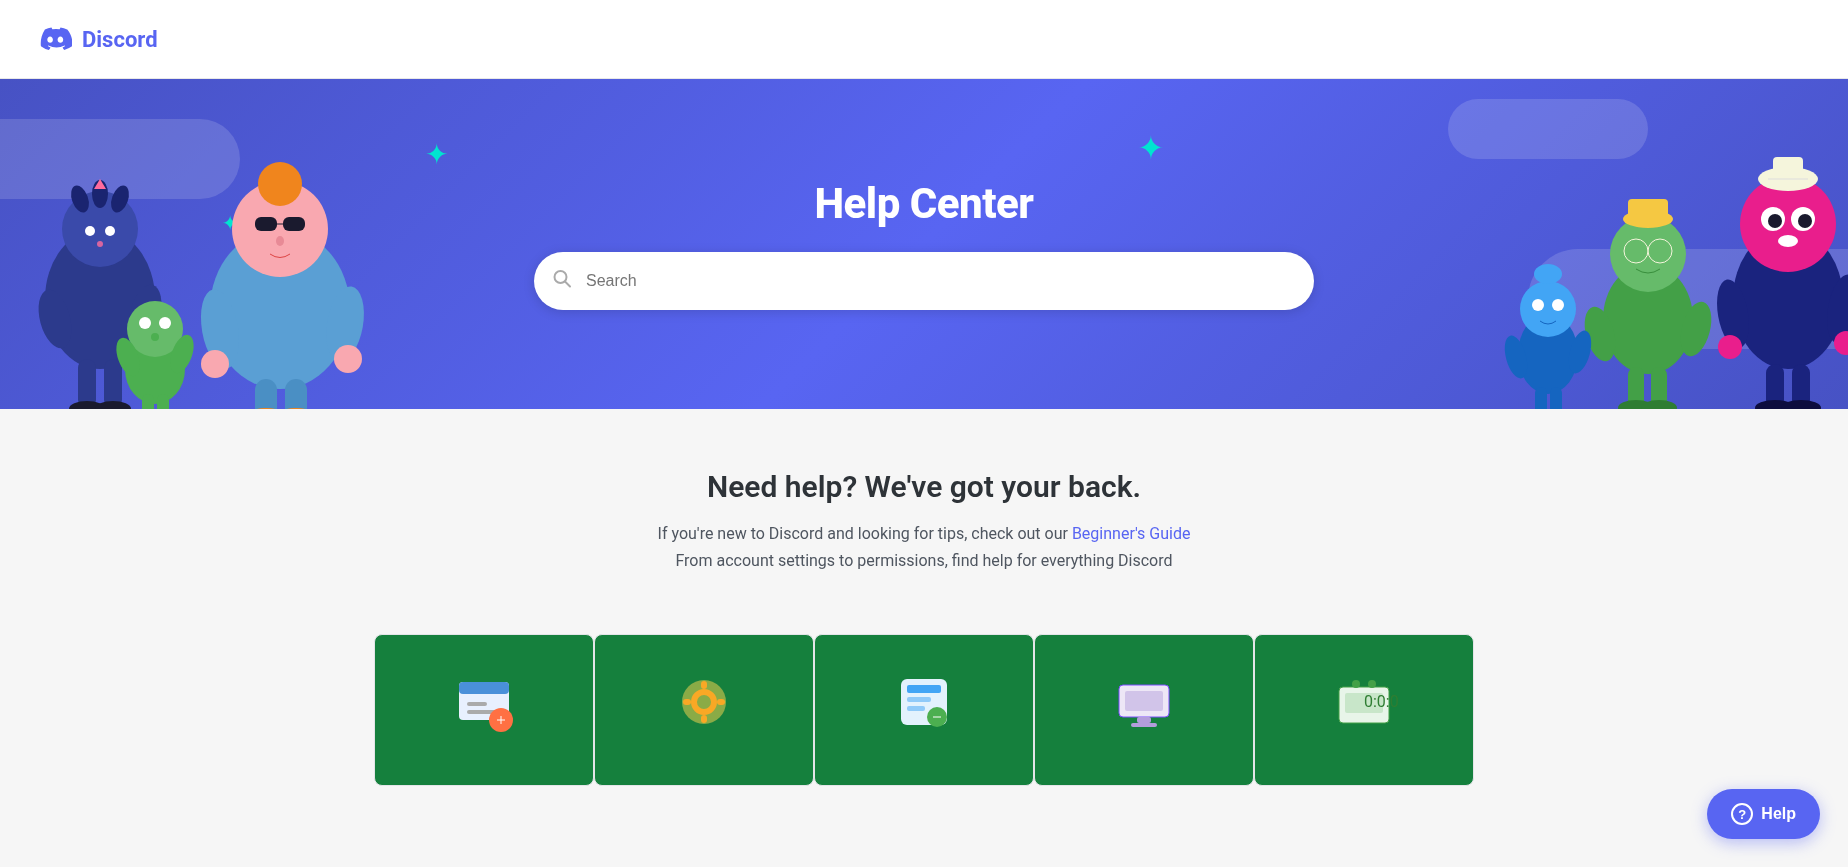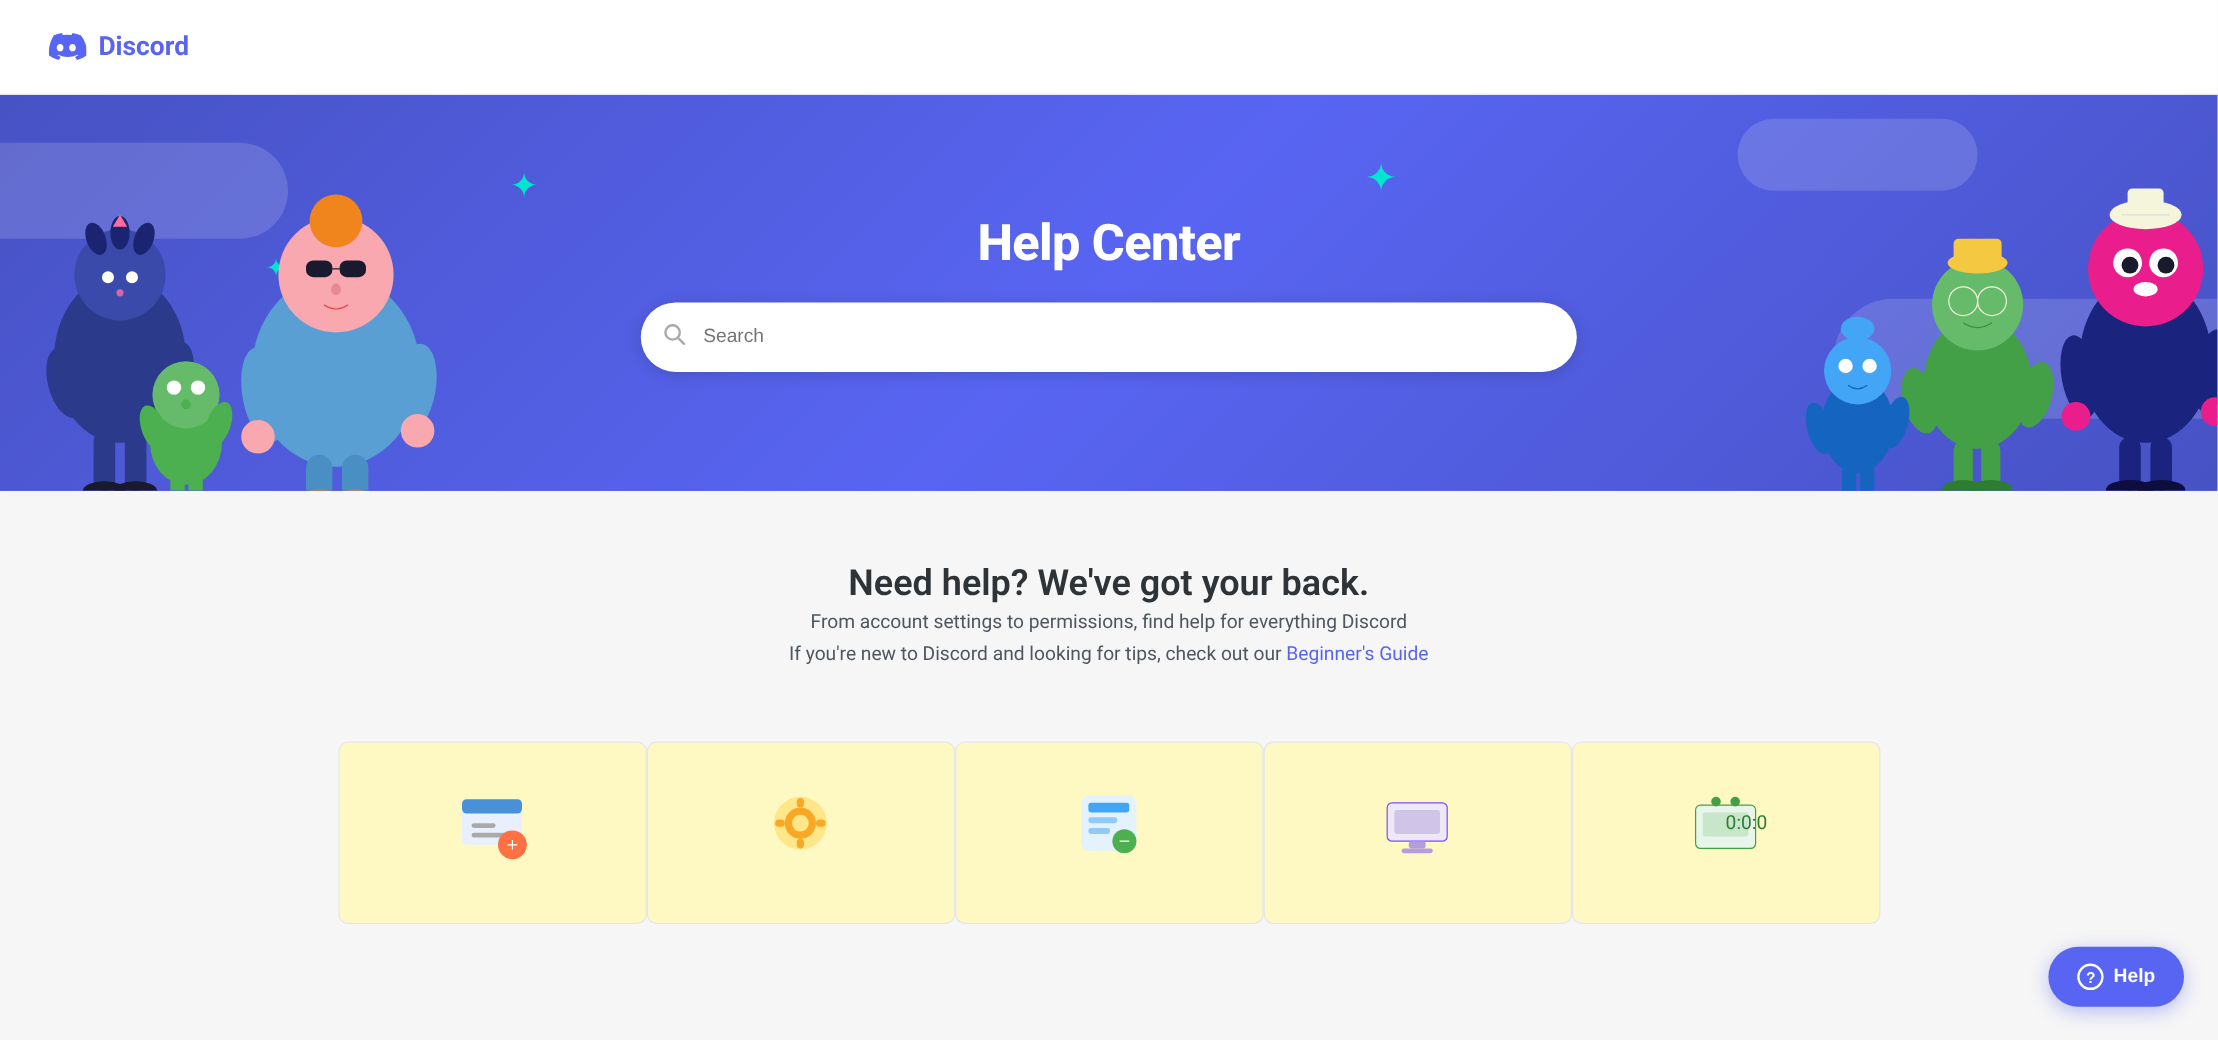--- a/index.html
+++ b/index.html
@@ -155,44 +155,45 @@
     
     .content-section {
       background: #f6f6f6;
       padding: 60px 20px 20px;
       text-align: center;
     }
     .content-headline {
       font-size: 30px;
       font-weight: 600;
       color: #2e3338;
+      margin-bottom: 16px;
     }
     .content-sub {
       font-size: 16px;
       color: #4f5660;
       line-height: 1.7;
     }
     .content-sub a {
       color: #5865f2;
       text-decoration: none;
     }
 
     
     .categories-row {
       display: flex;
       justify-content: center;
       gap: 0;
       padding: 40px 60px 0;
     }
     .category-card {
-      background: #fef9c3;
+      background: #15803d;
       border-radius: 8px;
       padding: 32px 20px;
       text-align: center;
-      width: 257px;
+      width: 220px;
       cursor: pointer;
       border: 1px solid #e3e5e8;
     }
     .category-icon {
       width: 70px;
       height: 70px;
       margin: 0 auto 12px;
     }
 
     
@@ -394,24 +395,24 @@
         <circle cx="8.5" cy="8.5" r="6" stroke="#aaa" stroke-width="2"></circle>
         <line x1="13" y1="13" x2="18" y2="18" stroke="#aaa" stroke-width="2" stroke-linecap="round"></line>
       </svg>
     </span>
     <input class="search-bar" type="text" placeholder="Search" style="">
   </div>
 </section>
 
 <section class="content-section">
   <h2 class="content-headline">Need help? We've got your back.</h2>
-  <p class="content-sub">From account settings to permissions, find help for everything Discord</p>
   <p class="content-sub">
     <span>If you're new to Discord and looking for tips, check out our </span><a href="#">Beginner's Guide</a>
   </p>
+  <p class="content-sub">From account settings to permissions, find help for everything Discord</p>
 </section>
 
 <div class="categories-row">
 
   <div class="category-card">
     <svg class="category-icon" viewBox="0 0 70 70" fill="none">
 
       <rect x="10" y="15" width="50" height="38" rx="4" fill="#e8f0fe"></rect>
       <rect x="10" y="15" width="50" height="12" rx="4" fill="#4a90d9"></rect>
       <rect x="18" y="35" width="20" height="4" rx="2" fill="#aaa"></rect>

